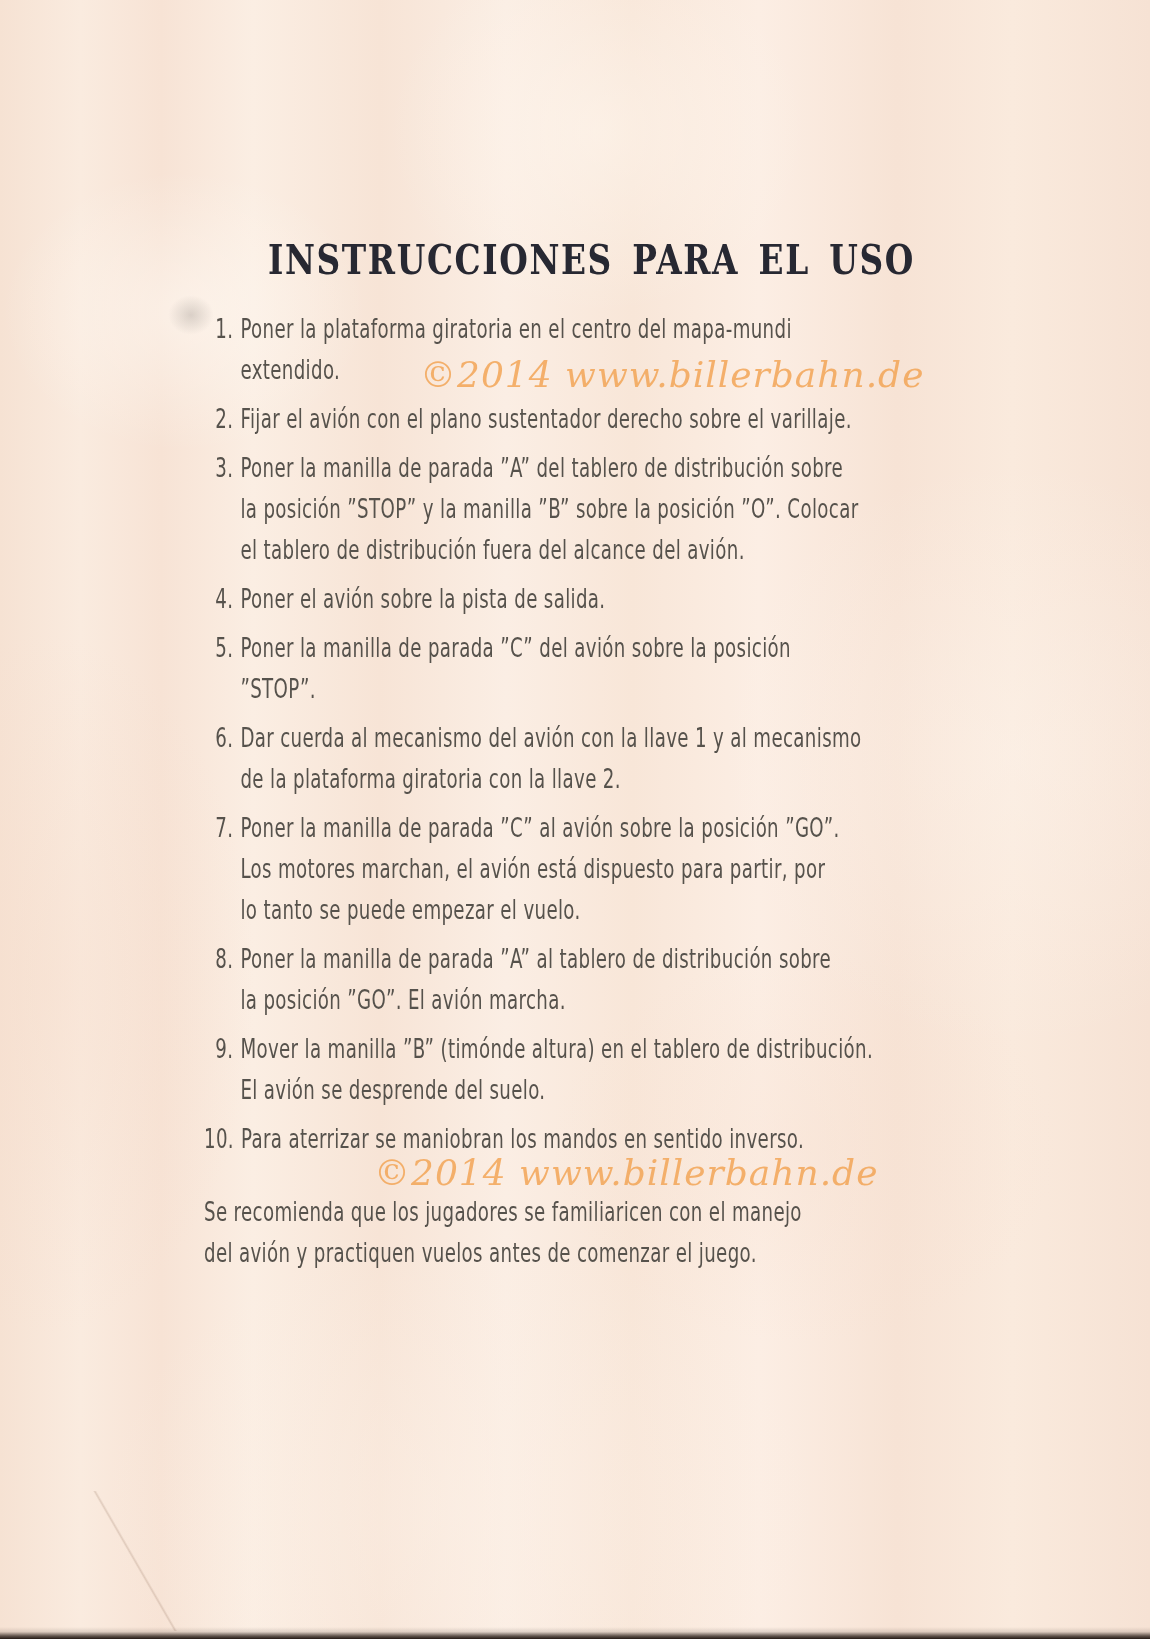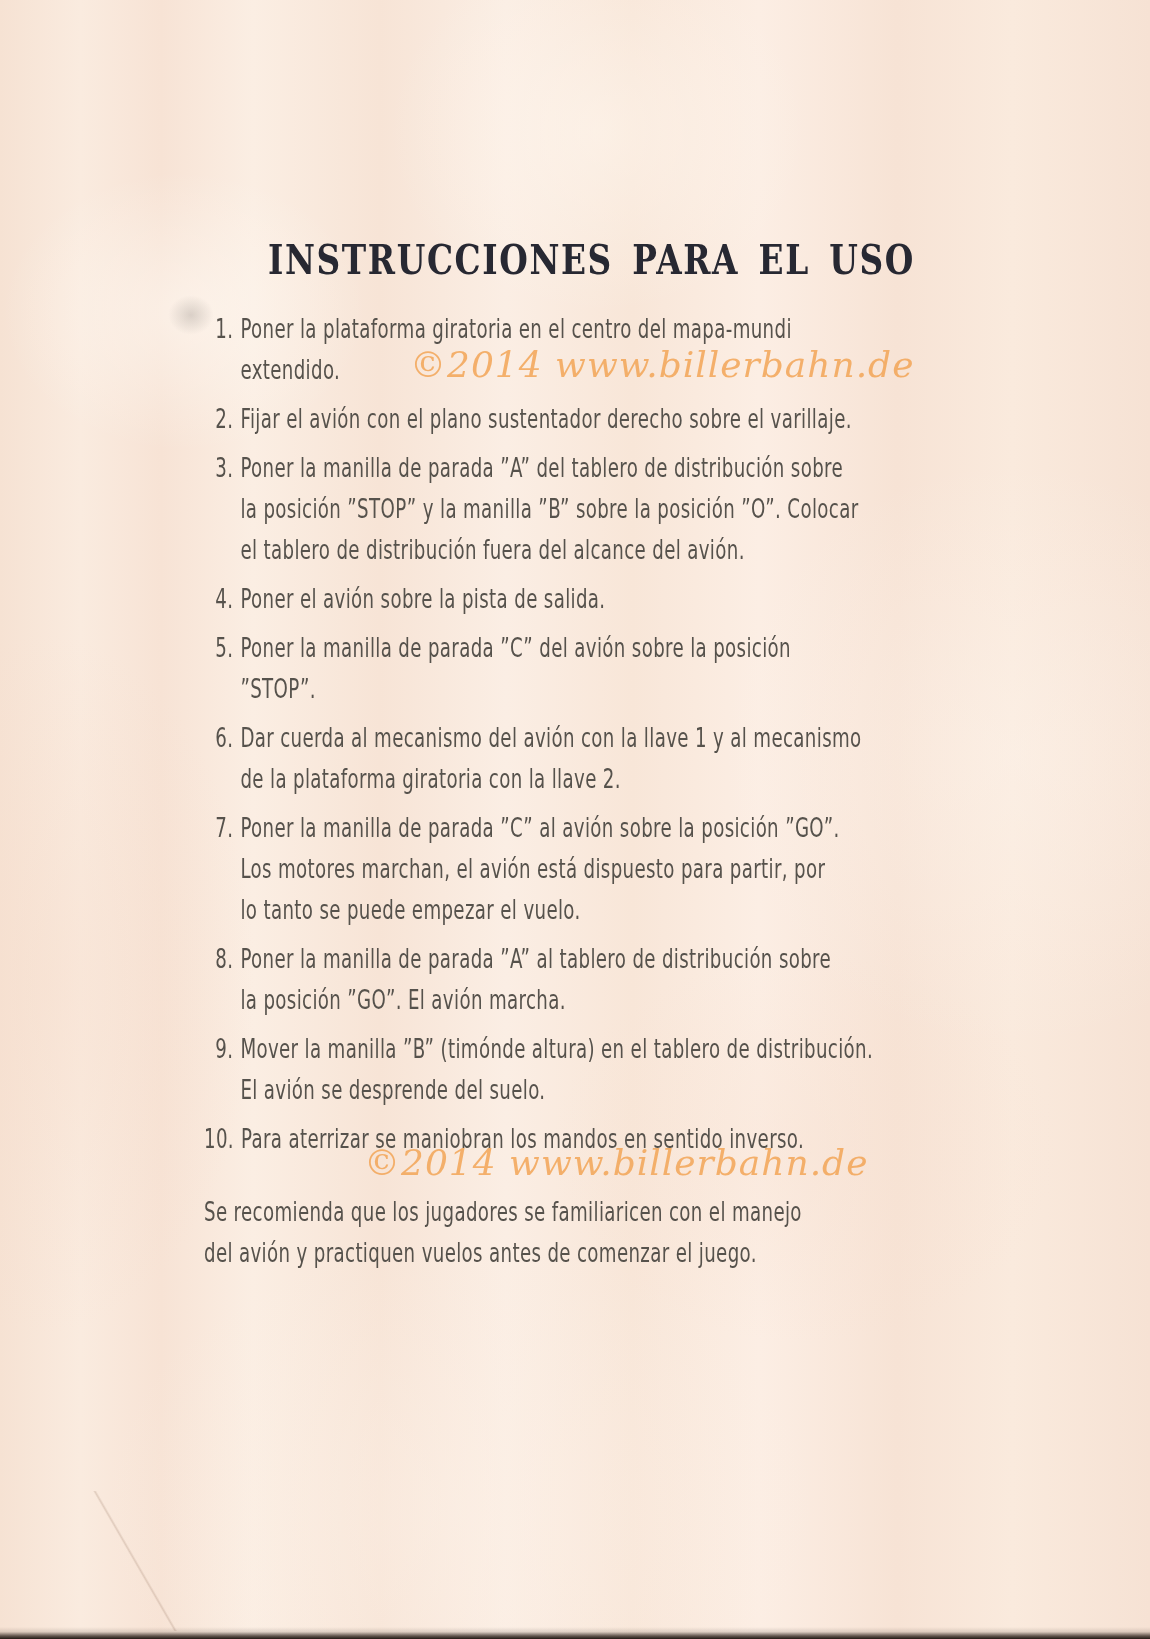--- a/index.html
+++ b/index.html
@@ -35,21 +35,21 @@
   .copy li { display:flex; align-items:flex-start; margin:0 0 8px 0; }
   .num { flex:0 0 52px; text-align:right; padding-right:10px; box-sizing:border-box; }
   .txt { flex:1; white-space:pre-wrap; text-align:left; }
   .note {
     position:absolute; left:204px; top:1192px; width:1000px; margin:0;
     transform:scaleX(0.70); transform-origin:0 0;
     color:#56524c; font-size:26px; line-height:41px; letter-spacing:0.5px;
     white-space:pre-wrap;
   }
   .watermark {
-    position:absolute; margin:4px;
+    position:absolute; margin:14px;
     font-family:"DejaVu Serif", serif; font-style:italic;
     font-size:36px; letter-spacing:1px;
     color:rgba(242,164,86,0.85); white-space:nowrap;
   }
   .wm-top    { left:406px; top:340px; }
   .wm-bottom { left:360px; top:1138px; }
   .smudge {
     position:absolute; left:168px; top:295px; width:46px; height:40px;
     background:radial-gradient(ellipse at center, rgba(130,122,115,0.28), rgba(130,122,115,0) 70%);
   }

